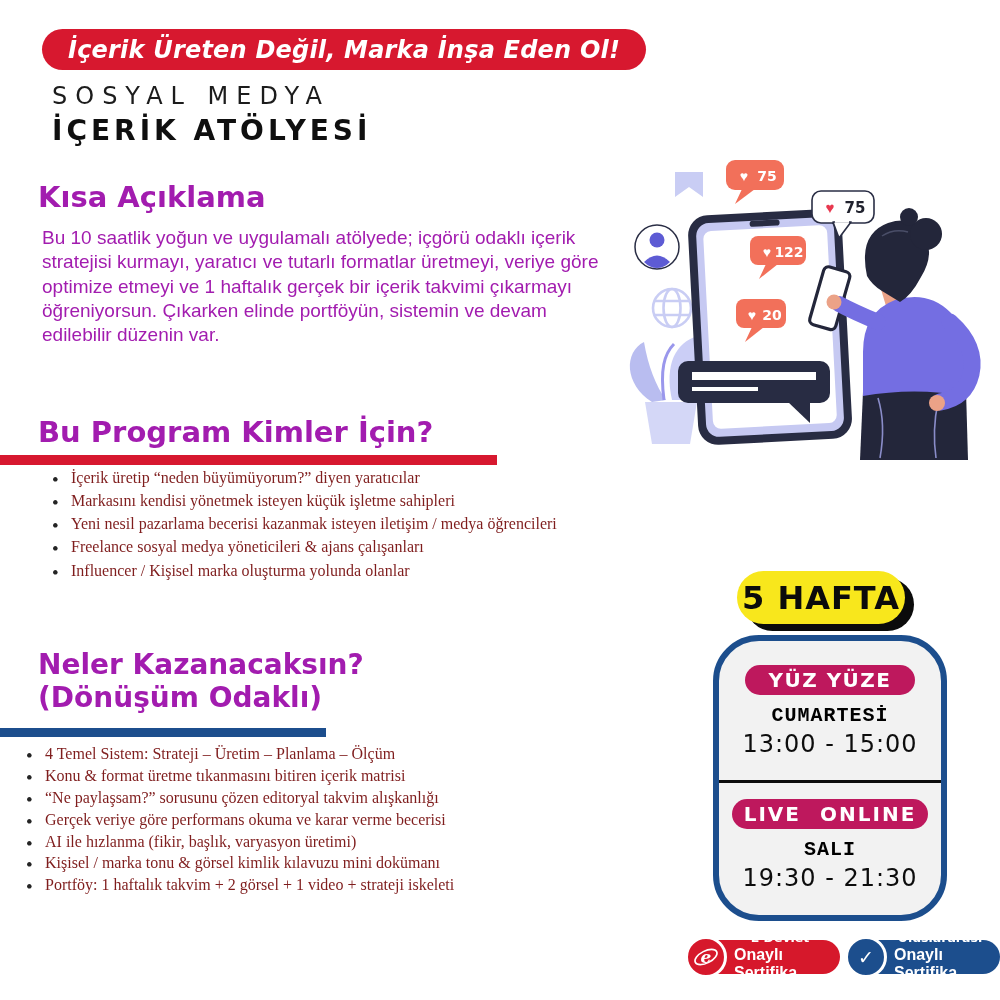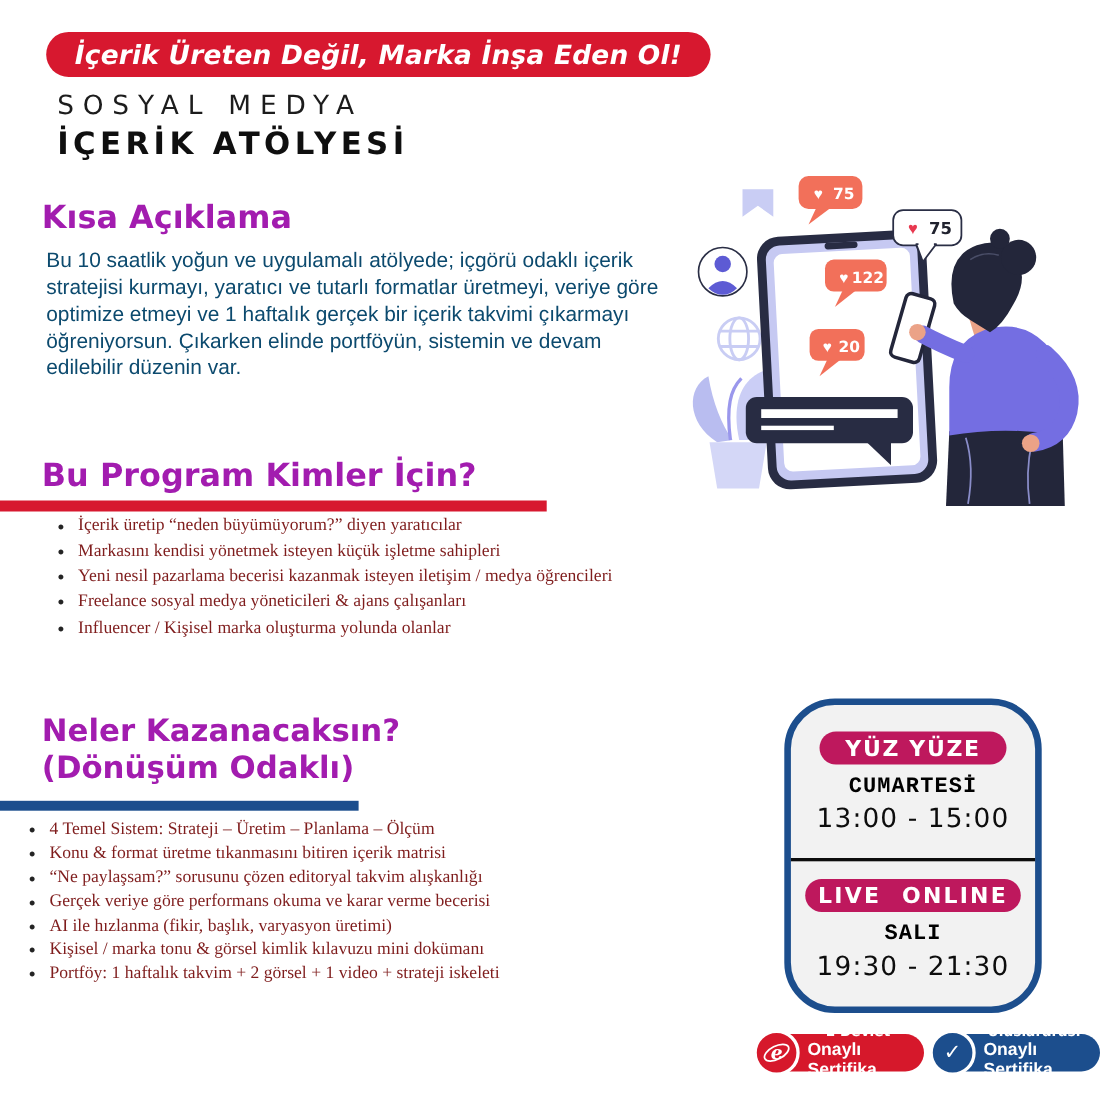--- a/index.html
+++ b/index.html
@@ -13,21 +13,21 @@
                font-size:24px;letter-spacing:.2px;}
   .title-block{position:absolute;left:52px;top:82px;}
   .title-line1{font-family:"DejaVu Sans",sans-serif;font-size:24px;font-weight:500;color:#1c1c1c;
                letter-spacing:8px;}
   .title-line2{font-family:"DejaVu Sans",sans-serif;font-size:28px;font-weight:bold;color:#0f0f0f;
                letter-spacing:4px;margin-top:4px;}
 
   
   .h-section{font-family:"DejaVu Sans",sans-serif;font-weight:bold;color:#a21caf;font-size:29px;}
   .about-h{position:absolute;left:38px;top:180px;}
-  .about-p{position:absolute;left:42px;top:226px;width:565px;font-size:19px;line-height:1.28;color:#0c4a6e;}
+  .about-p{position:absolute;left:42px;top:226px;width:565px;font-size:19px;line-height:1.28;color:#a21caf;}
 
   .aud-h{position:absolute;left:38px;top:415px;}
   .bar-red{position:absolute;left:0;top:455px;width:497px;height:10px;background:#d7182f;}
   .aud-list{position:absolute;left:52px;top:468px;width:580px;}
 
   .gain-h{position:absolute;left:38px;top:648px;line-height:1.18;font-size:28px;}
   .bar-blue{position:absolute;left:0;top:728px;width:326px;height:9px;background:#1c4e8d;}
   .gain-list{position:absolute;left:26px;top:745px;width:640px;}
 
   ul.blist{list-style:none;margin:0;padding:0;font-size:16px;color:#7f1d1d;font-family:Liberation Serif, serif;}
@@ -113,20 +113,21 @@
   <ul class="blist gain-list">
     <li>4 Temel Sistem: Strateji – Üretim – Planlama – Ölçüm</li>
     <li>Konu &amp; format üretme tıkanmasını bitiren içerik matrisi</li>
     <li>“Ne paylaşsam?” sorusunu çözen editoryal takvim alışkanlığı</li>
     <li>Gerçek veriye göre performans okuma ve karar verme becerisi</li>
     <li>AI ile hızlanma (fikir, başlık, varyasyon üretimi)</li>
     <li>Kişisel / marka tonu &amp; görsel kimlik kılavuzu mini dokümanı</li>
     <li>Portföy: 1 haftalık takvim + 2 görsel + 1 video + strateji iskeleti</li>
   </ul>
 
+  <div class="duration">5 HAFTA</div>
 
   <div class="card">
     <div class="session s1">
       <div class="mode-pill">YÜZ YÜZE</div>
       <div class="day">CUMARTESİ</div>
       <div class="time">13:00 - 15:00</div>
     </div>
     <div class="card-divider"></div>
     <div class="session s2">
       <div class="mode-pill">LIVE ONLINE</div>

